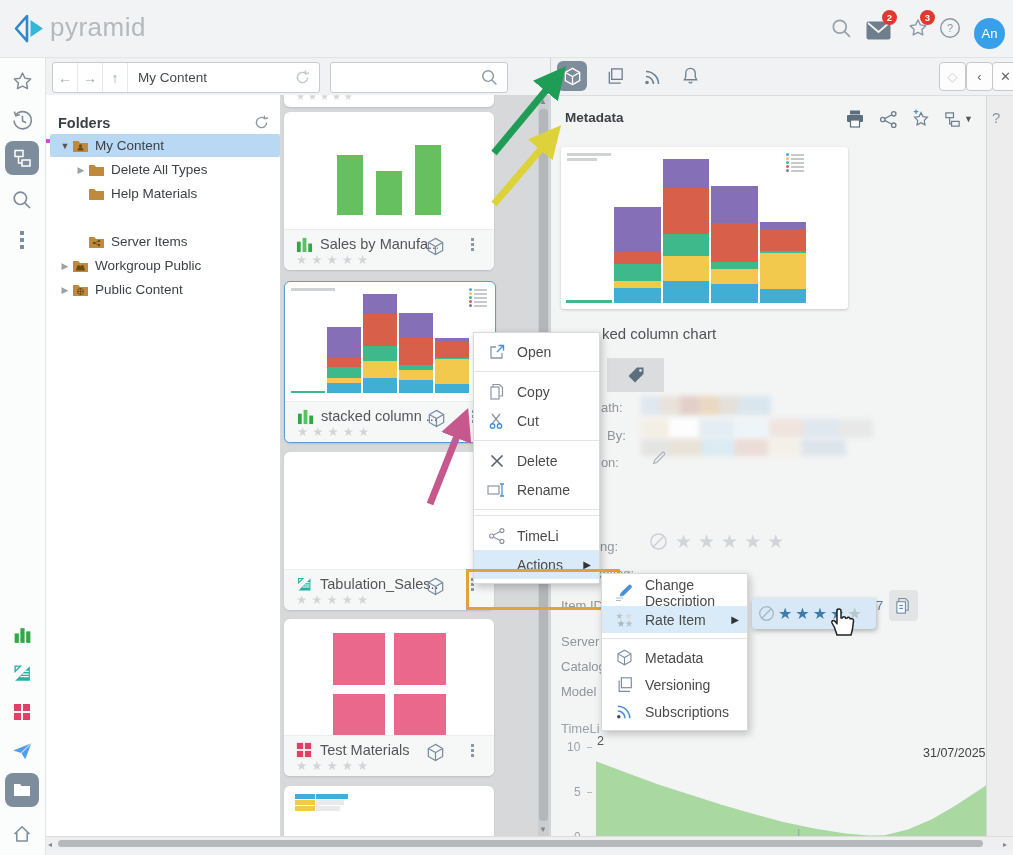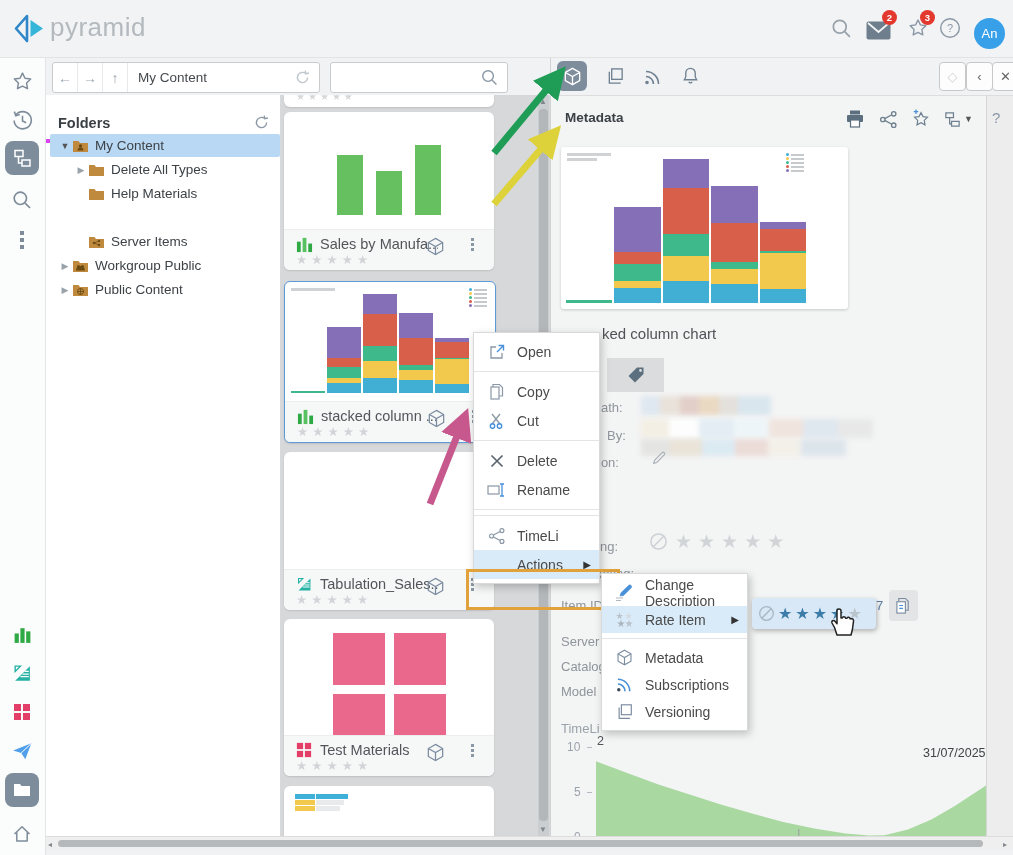--- a/index.html
+++ b/index.html
@@ -797,35 +797,35 @@
     <span class="mi-ic">
         <svg width="19" height="19" viewBox="0 0 22 22">
           <path d="M11 2.5 18.5 6.8 18.5 15.2 11 19.5 3.5 15.2 3.5 6.8 Z" fill="none" stroke="#7b8ca0" stroke-width="1.3"></path>
           <path d="M3.5 6.8 L11 11 L18.5 6.8 M11 11 V19.5" fill="none" stroke="#7b8ca0" stroke-width="1.3"></path>
         </svg>
       </span>
     <span>Metadata</span>
   </div>
   <div class="mi mi2">
     <span class="mi-ic">
+        <svg width="18" height="18" viewBox="0 0 20 20">
+          <rect x="6" y="2" width="11" height="11" fill="none" stroke="#7b8ca0" stroke-width="1.3"></rect>
+          <path d="M3.5 5 V17 H15.5" fill="none" stroke="#7b8ca0" stroke-width="1.3"></path>
+        </svg>
+      </span>
+    <span>Versioning</span>
+  </div>
+  <div class="mi mi2">
+    <span class="mi-ic">
         <svg width="19" height="19" viewBox="0 0 20 20">
           <circle cx="4" cy="15.5" r="1.8" fill="#3b4a56"></circle>
           <path d="M3 9.5 a7.5 7.5 0 0 1 7.5 7.5 M3 4.5 a12.5 12.5 0 0 1 12.5 12.5" fill="none" stroke="#4a90d9" stroke-width="1.7"></path>
         </svg>
       </span>
     <span>Subscriptions</span>
-  </div>
-  <div class="mi mi2">
-    <span class="mi-ic">
-        <svg width="18" height="18" viewBox="0 0 20 20">
-          <rect x="6" y="2" width="11" height="11" fill="none" stroke="#7b8ca0" stroke-width="1.3"></rect>
-          <path d="M3.5 5 V17 H15.5" fill="none" stroke="#7b8ca0" stroke-width="1.3"></path>
-        </svg>
-      </span>
-    <span>Versioning</span>
   </div>
 </div>
 
 <div class="rpopup">
   <span style="display:flex">
     <svg width="17" height="17" viewBox="0 0 20 20">
         <circle cx="10" cy="10" r="8" fill="none" stroke="#a9b6c1" stroke-width="1.5"></circle>
         <line x1="4.5" y1="15.5" x2="15.5" y2="4.5" stroke="#a9b6c1" stroke-width="1.5"></line>
       </svg>
   </span>

